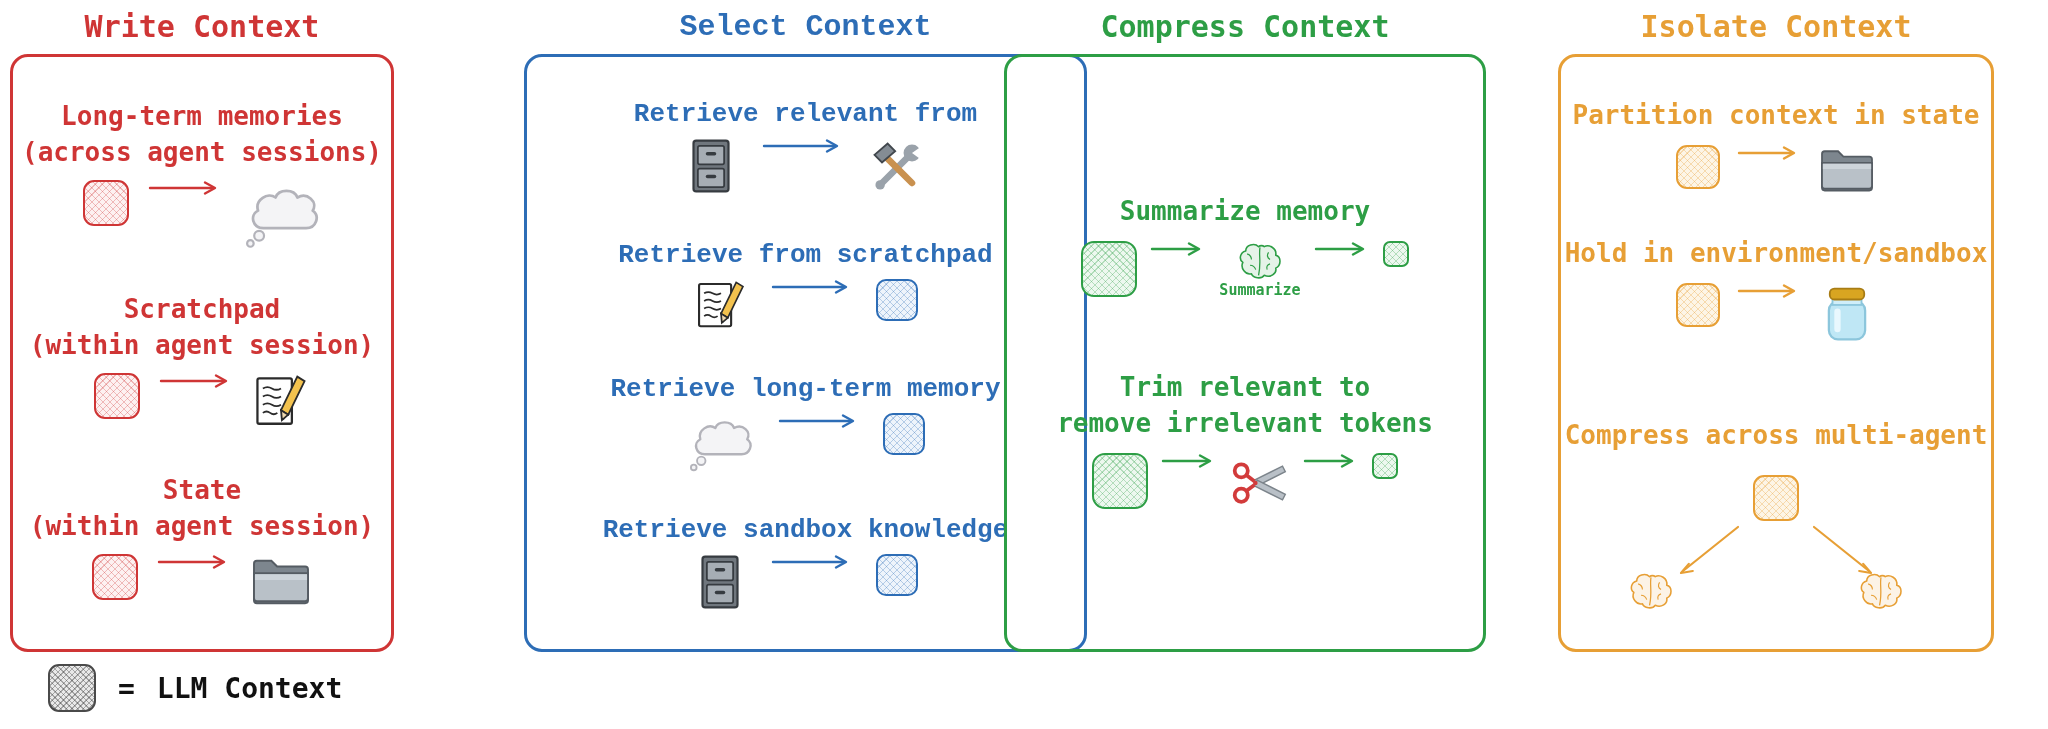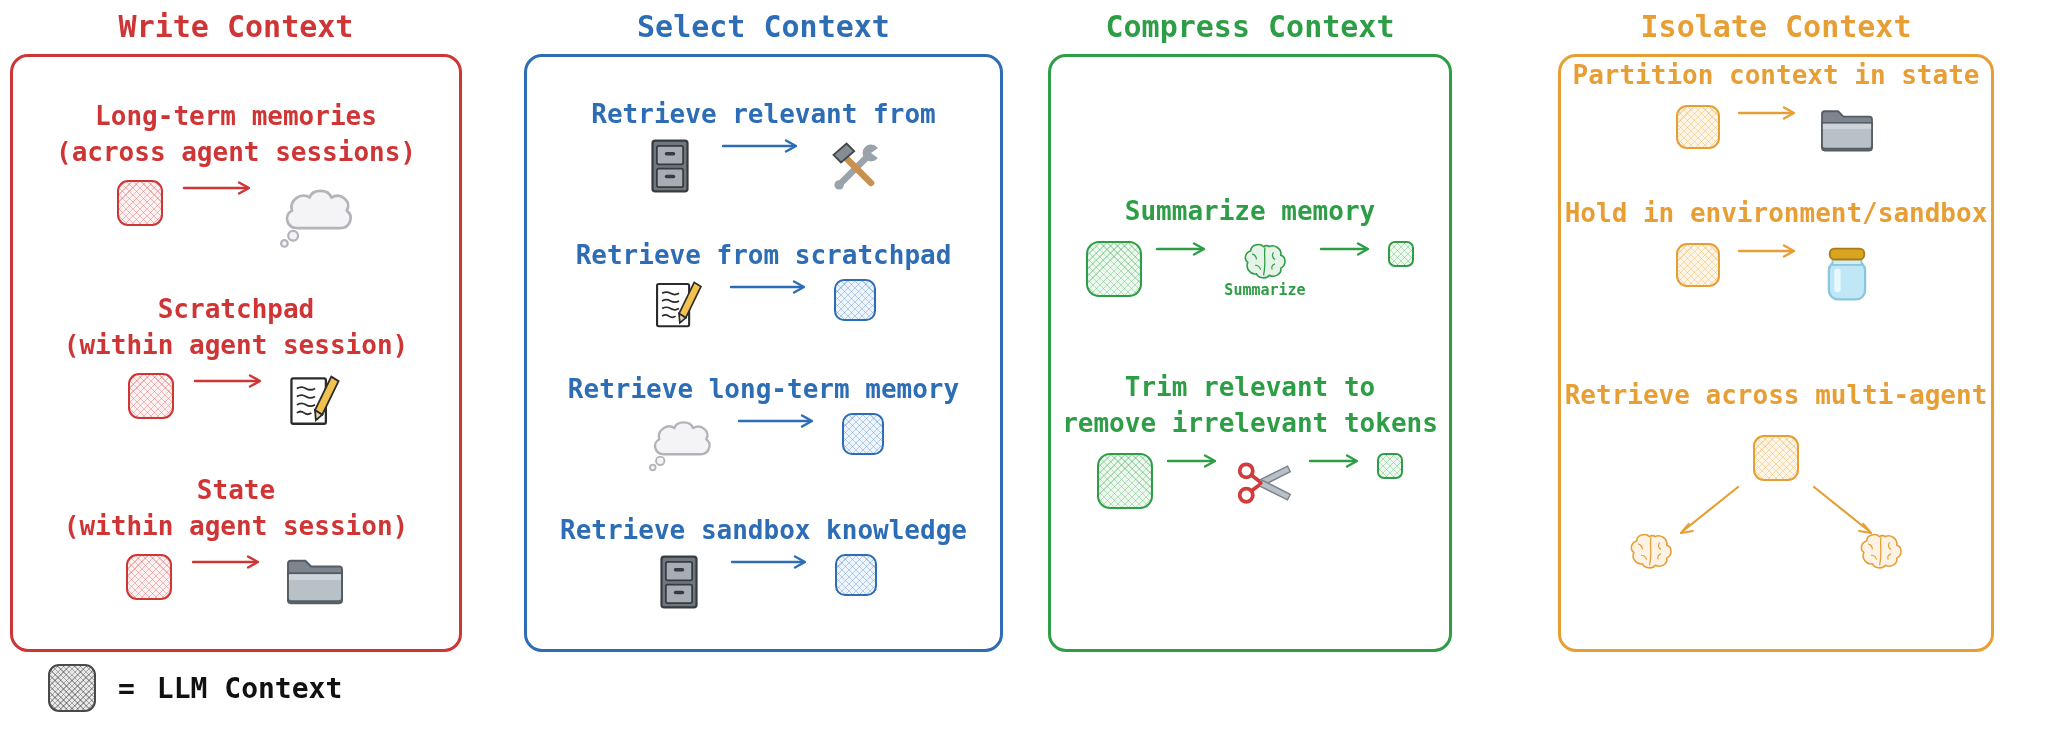--- a/index.html
+++ b/index.html
@@ -8,32 +8,32 @@
     position:relative; width:2048px; height:729px; background:#ffffff;
     font-family:"DejaVu Sans Mono","Liberation Mono",monospace;
     overflow:hidden;
   }
   .c-red    { --pc:#cf3535; }
   .c-blue   { --pc:#2d6db6; }
   .c-green  { --pc:#2d9e45; }
   .c-orange { --pc:#e79f35; }
 
   .panel { position:absolute; top:8px; }
-  #panel-write    { left:10px;   width:452px; }
-  #panel-select   { left:524px;  width:479px; }
-  #panel-compress { left:1048px; width:404px; }
+  #panel-write    { left:10px;   width:384px; }
+  #panel-select   { left:524px;  width:563px;font-family:Liberation Mono, monospace; }
+  #panel-compress { left:1004px; width:482px; }
   #panel-isolate  { left:1558px; width:436px; }
 
   .ptitle { margin:0 0 8px; height:38px; line-height:38px; text-align:center;
             font-size:30px; font-weight:bold; color:var(--pc); white-space:nowrap; }
   .pbox   { height:598px; border:3px solid var(--pc); border-radius:18px;
             color:var(--pc); display:flex; flex-direction:column; align-items:center; }
   #panel-write  .pbox, #panel-select .pbox { justify-content:space-evenly; }
   #panel-compress .pbox { justify-content:center; gap:70px; }
-  #panel-isolate  .pbox { justify-content:flex-start; }
+  #panel-isolate  .pbox { justify-content:flex-start; padding-top:40px; }
 
   .group  { display:flex; flex-direction:column; align-items:center; }
   .plabel { font-size:26px; font-weight:bold; line-height:36px; text-align:center; white-space:nowrap; }
   .irow   { display:flex; align-items:flex-start; }
   #panel-write    .irow { gap:18px; margin-top:10px; }
   #panel-select   .irow { gap:22px; margin-top:6px; }
   #panel-compress .irow { gap:12px; margin-top:12px; }
   #panel-isolate  .irow { gap:16px; margin-top:12px; }
   .iso-g2 { margin-top:40px; }
   .iso-g3 { margin-top:72px; }
@@ -340,21 +340,21 @@
             <line x1="3" y1="8" x2="56" y2="8"></line>
               <polyline points="48 2.5, 58 8, 48 13.5"></polyline>
           </svg>
           <svg class="ic" width="58" height="62">
               <use href="#sym-jar"></use>
             </svg>
         </div>
       </div>
 
       <div class="group iso-g3">
-        <div class="plabel">Retrieve across multi-agent</div>
+        <div class="plabel">Compress across multi-agent</div>
         <div class="fan">
           <span class="sq sq-orange s46 fan-square"></span>
           <svg class="fan-arrows" width="380" height="140" viewBox="0 0 380 140">
             <g stroke="currentColor" stroke-width="2.2" fill="none" stroke-linecap="round" stroke-linejoin="round">
               <line x1="152" y1="52" x2="97" y2="96"></line>
               <polyline points="106.8 96, 95 98, 102.8 88.9"></polyline>
               <line x1="228" y1="52" x2="283" y2="96"></line>
               <polyline points="277.2 88.9, 285 98, 273.2 96"></polyline>
             </g>
           </svg>

